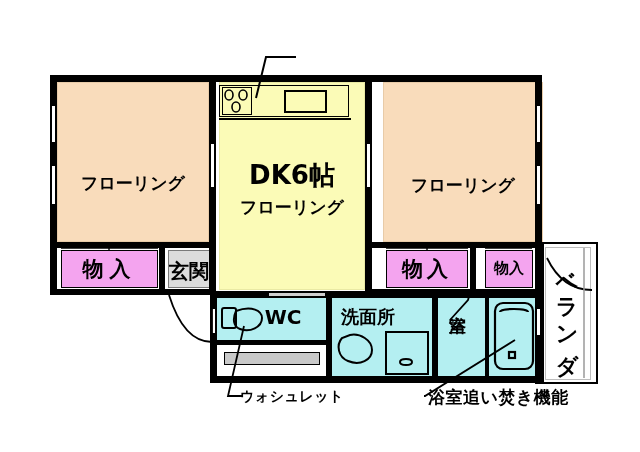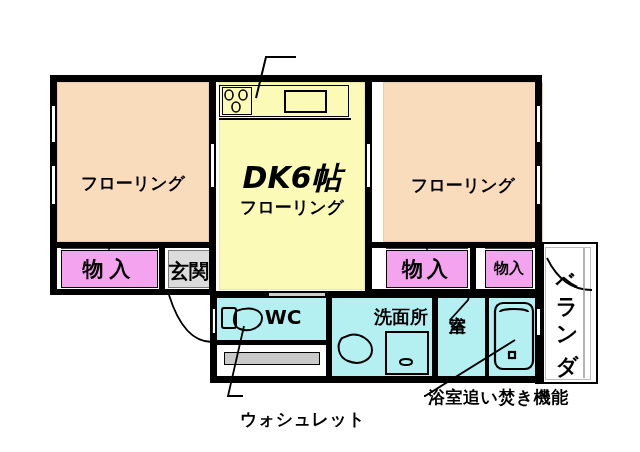--- a/index.html
+++ b/index.html
@@ -234,39 +234,39 @@
       <line x1="61" y1="248" x2="158" y2="248"></line>
       <line x1="109" y1="243" x2="109" y2="250"></line>
       <line x1="386" y1="248" x2="468" y2="248"></line>
       <line x1="427" y1="243" x2="427" y2="250"></line>
       <line x1="485" y1="248" x2="532" y2="248"></line>
     </g>
   </svg>
 
   <div class="room-label" style="left:57px; top:172px; width:152px; font-size:17px;">フローリング</div>
 
-  <div class="room-label" style="left:219px; top:158px; width:146px; font-size:30px;font-style:italic;">DK6帖</div>
+  <div class="room-label" style="left:219px; top:158px; width:146px; font-size:26px;">DK6帖</div>
   <div class="room-label" style="left:219px; top:196px; width:146px; font-size:17px;">フローリング</div>
 
   <div class="room-label" style="left:383px; top:174px; width:160px; font-size:17px;">フローリング</div>
 
   <div class="room-label" style="left:61px; top:255px; width:97px; font-size:21px; letter-spacing:6px;">物入</div>
 
   <div class="room-label" style="left:166px; top:258px; width:46px; font-size:20px;">玄関</div>
 
   <div class="room-label" style="left:386px; top:255px; width:82px; font-size:21px; letter-spacing:4px;">物入</div>
 
   <div class="room-label" style="left:485px; top:259px; width:48px; font-size:15px;">物入</div>
 
   <div class="vert-label" style="left:552px; top:256px; font-size:22px;">ベランダ</div>
 
   <div class="room-label" style="left:252px; top:305px; width:62px; font-size:20px;">WC</div>
 
-  <div class="room-label" style="left:351px; top:305px; width:100px; font-size:18px;">洗面所</div>
+  <div class="room-label" style="left:318px; top:305px; width:100px; font-size:18px;">洗面所</div>
 
   <div class="vert-label" style="left:447px; top:303px; font-size:17px; letter-spacing:0px;">浴室</div>
 
 
-  <div class="callout-text" style="left:240px; top:408px; font-size:17px;text-align:center;">ウォシュレット</div>
+  <div class="callout-text" style="left:240px; top:388px; font-size:14px;text-align:center;">ウォシュレット</div>
 
   <div class="callout-text" style="left:428px; top:386px; font-size:17px;">浴室追い焚き機能</div>
 
 </div>
 
 </body></html>

